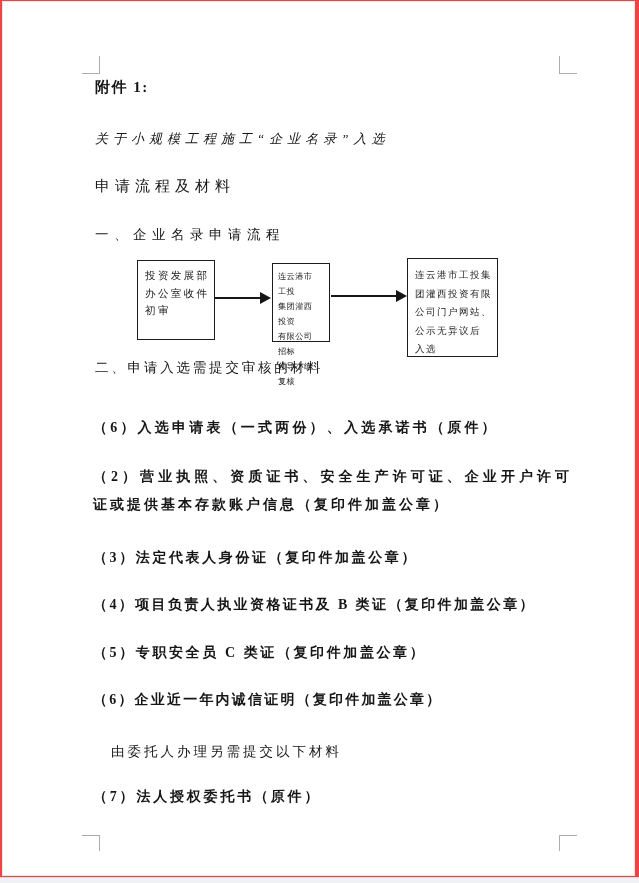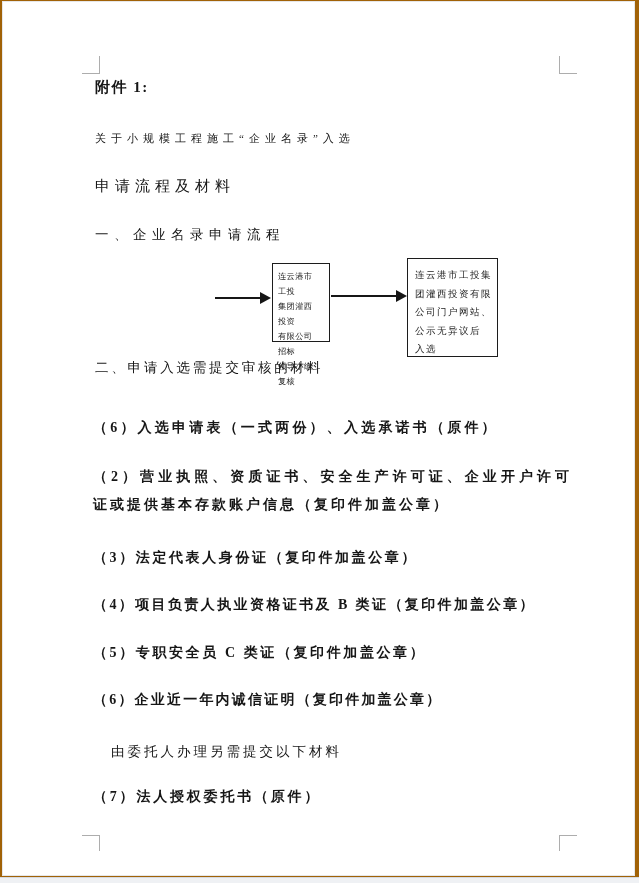--- a/index.html
+++ b/index.html
@@ -1,30 +1,30 @@
 <!DOCTYPE html>
 <html><head>
 <meta charset="utf-8">
 <style>
   html,body{margin:0;padding:0;background:#ffffff;}
-  .screen{position:relative;width:639px;height:883px;background:#a16207;overflow:hidden;
+  .screen{position:relative;width:639px;height:883px;background:#ef4444;overflow:hidden;
           font-family:"Liberation Serif","DejaVu Serif",serif;color:#161616;}
   .page-sheet{position:absolute;left:2px;top:1px;width:633px;height:875px;
               background:#ffffff;border:1px solid #e6e7e9;box-sizing:border-box;}
   .bottom-strip{position:absolute;left:0;top:877px;width:639px;height:6px;
                 background:#eff1f4;border-top:1px solid #d7dadf;box-sizing:border-box;}
   .mark{position:absolute;width:18px;height:18px;box-sizing:border-box;}
   .mark-tl{left:82px;top:56px;border-right:1px solid #adadad;border-bottom:1px solid #adadad;}
   .mark-tr{left:559px;top:56px;border-left:1px solid #adadad;border-bottom:1px solid #adadad;}
   .mark-bl{left:82px;top:835px;height:16px;border-right:1px solid #adadad;border-top:1px solid #adadad;}
   .mark-br{left:559px;top:835px;height:16px;border-left:1px solid #adadad;border-top:1px solid #adadad;}
   .txt{position:absolute;white-space:nowrap;line-height:1.3;}
   .b{font-weight:bold;}
   .attachment{left:95px;top:78px;font-size:15px;letter-spacing:1.5px;}
-  .title1{left:95px;top:131px;font-size:11px;letter-spacing:5px;}
+  .title1{left:95px;top:131px;font-size:13px;letter-spacing:5px;font-style:italic;}
   .title2{left:95px;top:177px;font-size:15px;letter-spacing:5px;}
   .sec1{left:95px;top:226px;font-size:13.5px;letter-spacing:5.5px;}
   .sec2{left:95px;top:359px;font-size:13.5px;letter-spacing:2.8px;}
   .item{position:absolute;left:93px;font-size:14px;font-weight:bold;letter-spacing:3px;
         white-space:nowrap;line-height:1.3;}
   .item-1{top:419px;letter-spacing:3.2px;}
   .item-2a{top:468px;white-space:normal;width:479px;text-align:justify;text-align-last:justify;}
   .item-2b{top:496px;}
   .item-3{top:549px;letter-spacing:2.6px;}
   .item-4{top:596px;letter-spacing:2.4px;}
@@ -58,20 +58,23 @@
   <div class="mark mark-tl"></div>
   <div class="mark mark-tr"></div>
   <div class="mark mark-bl"></div>
   <div class="mark mark-br"></div>
 
   <div class="txt attachment b">附件 1:</div>
   <div class="txt title1">关于小规模工程施工“企业名录”入选</div>
   <div class="txt sec1">一、企业名录申请流程</div>
   <div class="txt title2">申请流程及材料</div>
 
+  <div class="fbox fbox-1">投资发展部
+办公室收件
+初审</div>
   <div class="aline aline-1"></div>
   <div class="ahead ahead-1"></div>
   <div class="fbox fbox-2">连云港市工投
 集团灌西投资
 有限公司招标
 领导小组复核</div>
   <div class="aline aline-2"></div>
   <div class="ahead ahead-2"></div>
   <div class="fbox fbox-3">连云港市工投集
 团灌西投资有限

